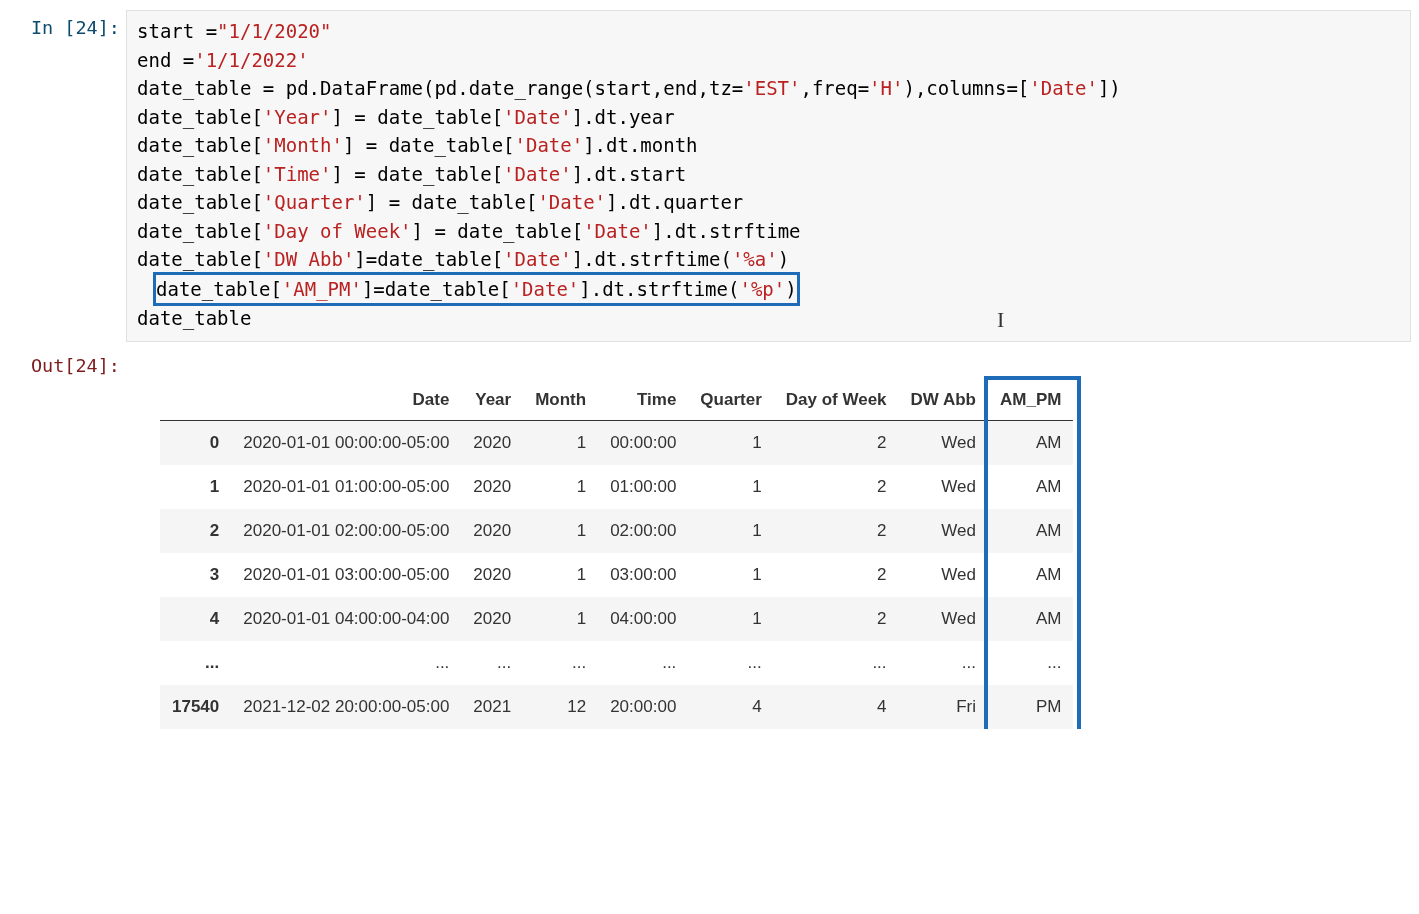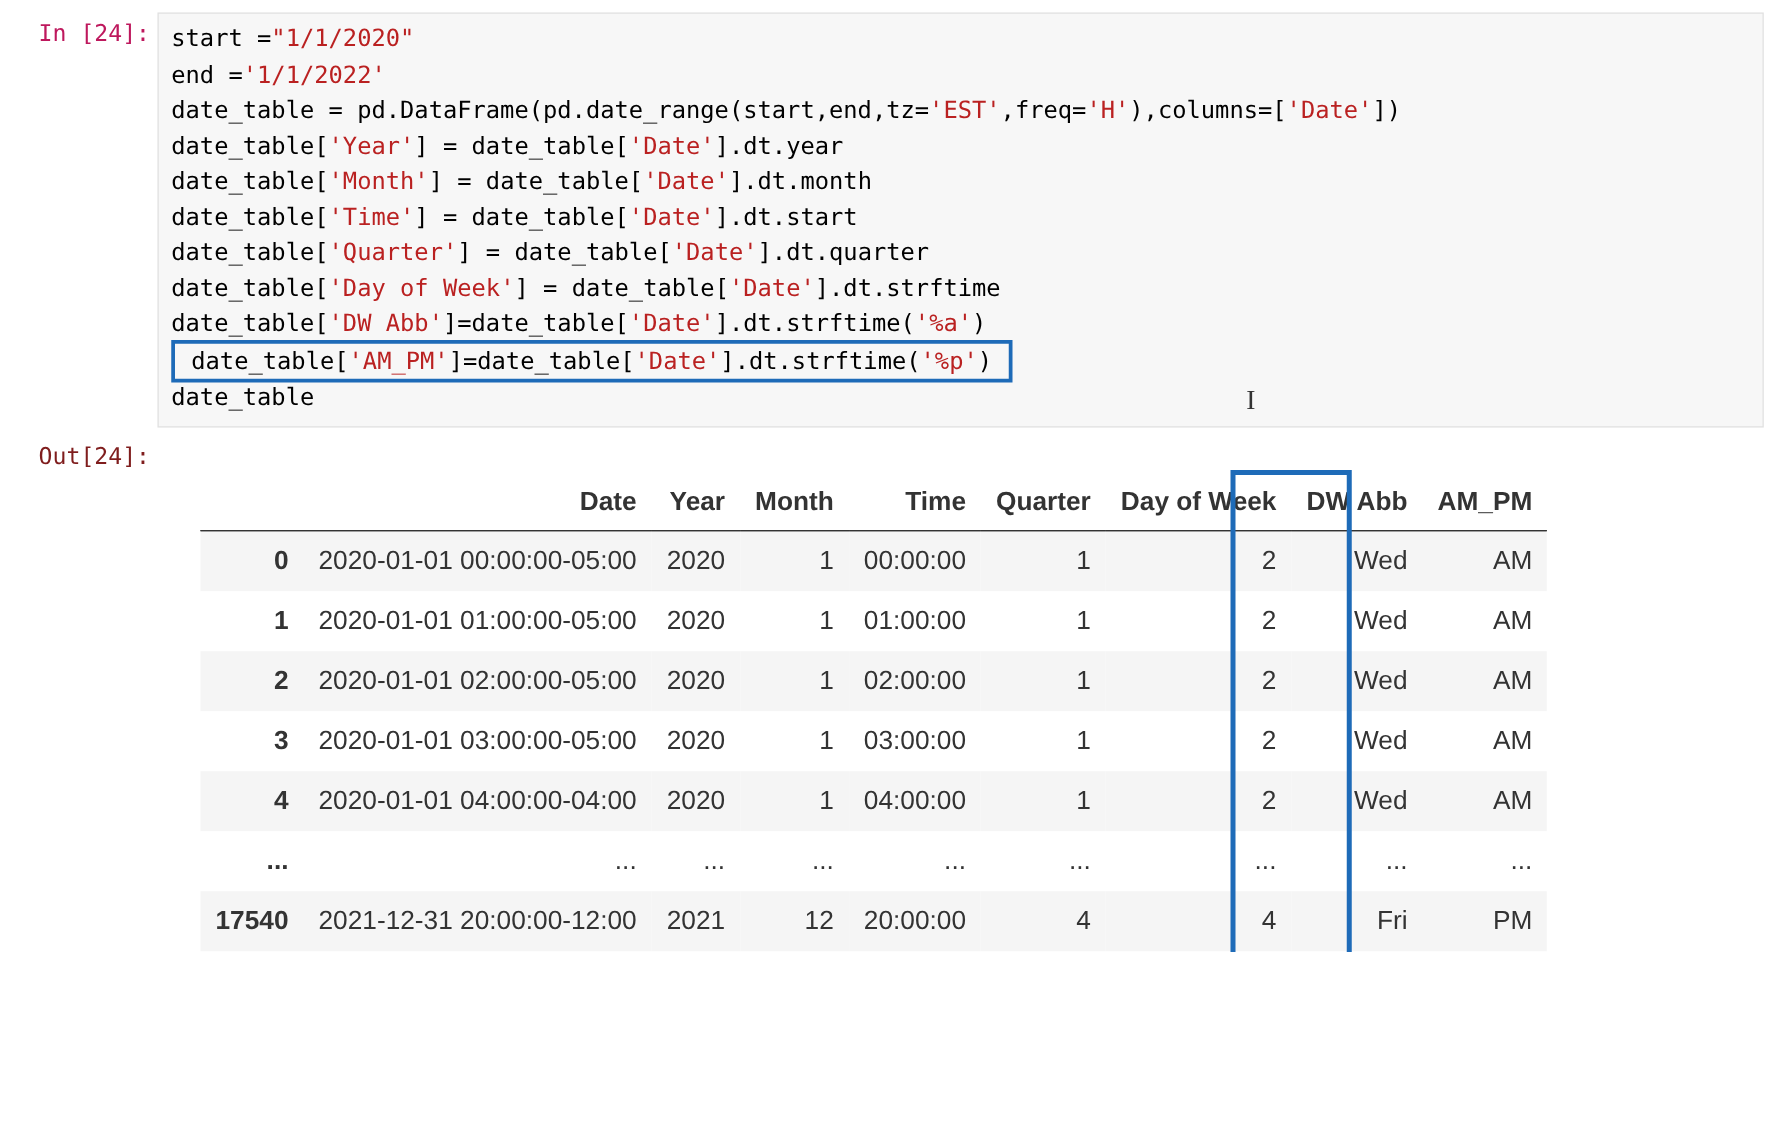--- a/index.html
+++ b/index.html
@@ -17,56 +17,56 @@
   .prompt {
     width: 120px;
     text-align: right;
     font-family: "Menlo", "Consolas", "DejaVu Sans Mono", monospace;
     font-size: 18.5px;
     padding-right: 6px;
     line-height: 1.25;
     flex-shrink: 0;
     padding-top: 6px;
   }
-  .prompt.in { color: #be185d; }
+  .prompt.in { color: #0c4a6e; }
   .prompt.out { color: #7f1d1d; }
   .code-area {
     background: #f7f7f7;
     border: 1px solid #e1e1e1;
     padding: 6px 10px 8px 10px;
     font-family: "Menlo", "Consolas", "DejaVu Sans Mono", monospace;
     font-size: 19px;
     line-height: 1.5;
     flex-grow: 1;
     white-space: pre;
     position: relative;
     margin-right: 8px;
   }
   .c-str { color: #ba2121; }
   .hl-box {
     border: 3px solid #1e6bb8;
     display: inline-block;
-    padding: 0 13px;
-    margin: -2px 0;
+    padding: 0 0;
+    margin: -2px 16px;
   }
   .cursor-ibeam {
     position: absolute;
     font-family: serif;
     font-size: 22px;
     color: #333;
     user-select: none;
   }
   .output-area {
     flex-grow: 1;
     padding-top: 32px;
     overflow-x: auto;
   }
   table.dataframe {
     border-collapse: collapse;
-    font-size: 21px;
+    font-size: 17px;
     color: #333;
     margin-left: 34px;
   }
   table.dataframe th {
     font-weight: bold;
     text-align: right;
     padding: 10px 12px 10px 12px;
     border-bottom: 1.5px solid #333;
     border-top: none;
   }
@@ -186,21 +186,21 @@
             <td>...</td>
             <td>...</td>
             <td>...</td>
             <td>...</td>
             <td>...</td>
             <td>...</td>
             <td>...</td>
           </tr>
           <tr>
             <td class="rowhead">17540</td>
-            <td>2021-12-31 20:00:00-12:00</td>
+            <td>2021-12-02 20:00:00-05:00</td>
             <td>2021</td>
             <td>12</td>
             <td>20:00:00</td>
             <td>4</td>
             <td>4</td>
             <td>Fri</td>
             <td>PM</td>
           </tr>
         </tbody>
     </table>

